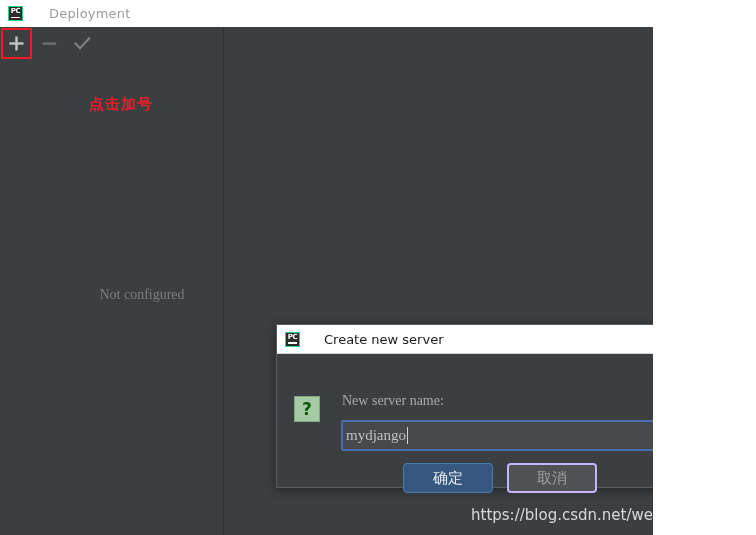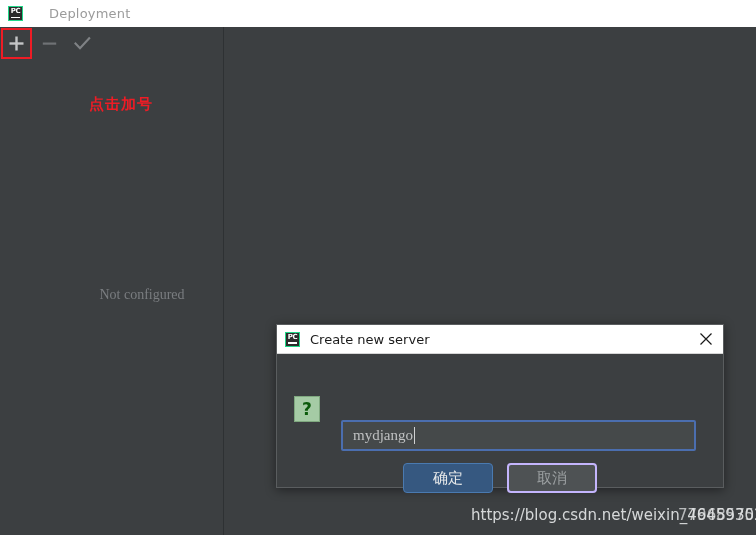--- a/index.html
+++ b/index.html
@@ -9,21 +9,21 @@
   }
   body {
     width: 756px;
     height: 535px;
     overflow: hidden;
     font-family: "Liberation Sans", sans-serif;
     -webkit-font-smoothing: antialiased;
   }
   #app {
     position: relative;
-    width: 756px;
+    width: 653px;
     height: 535px;
     background: #701a75;
     overflow: hidden;
   }
 
   
   .titlebar {
     position: absolute;
     left: 0; top: 0;
     width: 756px; height: 27px;
@@ -156,21 +156,21 @@
   .dlg-titlebar {
     height: 29px;
     background: #ffffff;
     display: flex;
     align-items: center;
     padding: 0 6px 0 8px;
     box-sizing: border-box;
     border-bottom: 1px solid #d6d6d6;
   }
   .dlg-title {
-    margin-left: 10px;
+    margin-left: 24px;
     font-size: 13px;
     color: #1a1a1a;
     font-family: "DejaVu Sans", sans-serif;
     flex: 1 1 auto;
   }
   .dlg-close {
     width: 22px; height: 22px;
     display: flex;
     align-items: center;
     justify-content: center;
@@ -206,21 +206,21 @@
   .text-input {
     position: absolute;
     left: 64px; top: 66px;
     width: 355px; height: 31px;
     background: #45494a;
     border: 2px solid #4b6eaf;
     border-radius: 2px;
     box-sizing: border-box;
     display: flex;
     align-items: center;
-    padding-left: 10px;
+    padding-left: 3px;
   }
   .text-input .value {
     font-size: 15px;
     color: #bfc1c2;
     font-family: "Liberation Serif", serif;
   }
   .caret {
     display: inline-block;
     width: 1px;
     height: 17px;
@@ -332,20 +332,21 @@
         <svg width="14" height="14" viewBox="0 0 14 14">
           <path d="M1.5 1.5 L12.5 12.5 M12.5 1.5 L1.5 12.5" stroke="#1a1a1a" stroke-width="1.2" fill="none"></path>
         </svg>
       </span>
     </div>
 
     <div class="dlg-body">
 
       <div class="help-icon">?</div>
 
+      <div class="field-label">New server name:</div>
 
       <div class="text-input">
         <span class="value">mydjango</span>
           <span class="caret"></span>
       </div>
 
       <div class="dlg-buttons">
         <div class="btn btn-primary">确定</div>
         <div class="btn btn-secondary">取消</div>
       </div>

